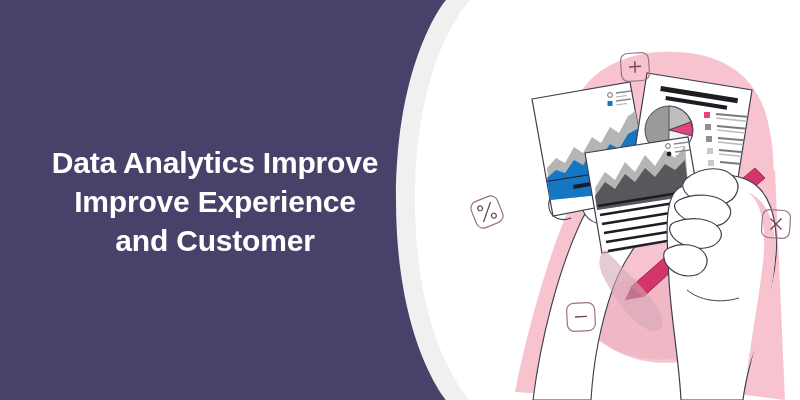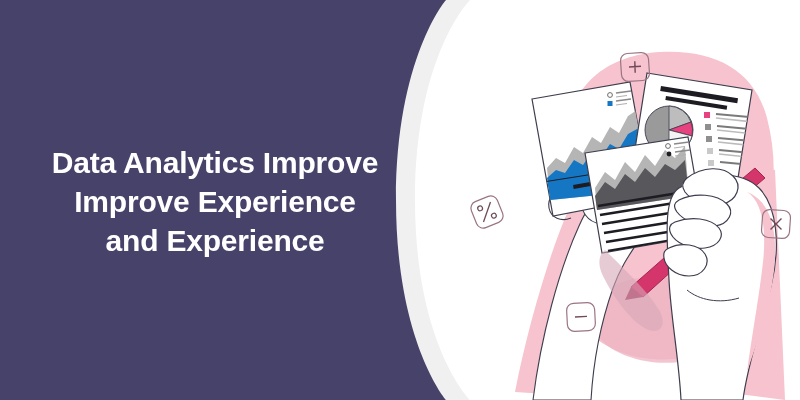--- a/index.html
+++ b/index.html
@@ -56,21 +56,21 @@
 
       <path d="M0,0 L470,0 C470,0 415,55 415,200 C415,345 470,400 470,400 L0,400 Z" fill="#f1f0f0"></path>
 
       <path d="M0,0 L446,0 C446,0 396,58 396,200 C396,342 446,400 446,400 L0,400 Z" fill="#474269"></path>
     </svg>
   </div>
 
   <div class="title-block">
     <span class="title-line">Data Analytics Improve</span>
     <span class="title-line">Improve Experience</span>
-    <span class="title-line">and Experience</span>
+    <span class="title-line">and Customer</span>
   </div>
 
   <div class="illustration">
     <svg width="345" height="400" viewBox="0 0 345 400" xmlns="http://www.w3.org/2000/svg">
 
       <defs>
         <clipPath id="clip-paper1">
           <path d="M77,99 L175,82 L196,197 L98,216 Z"></path>
         </clipPath>
         <clipPath id="clip-paper2">

